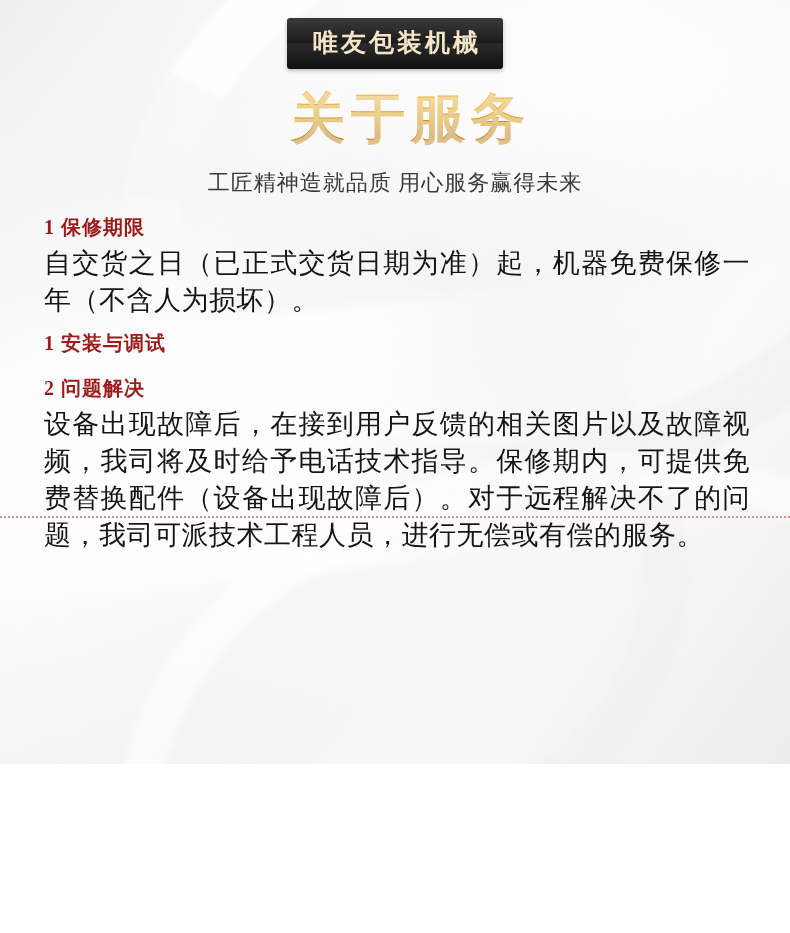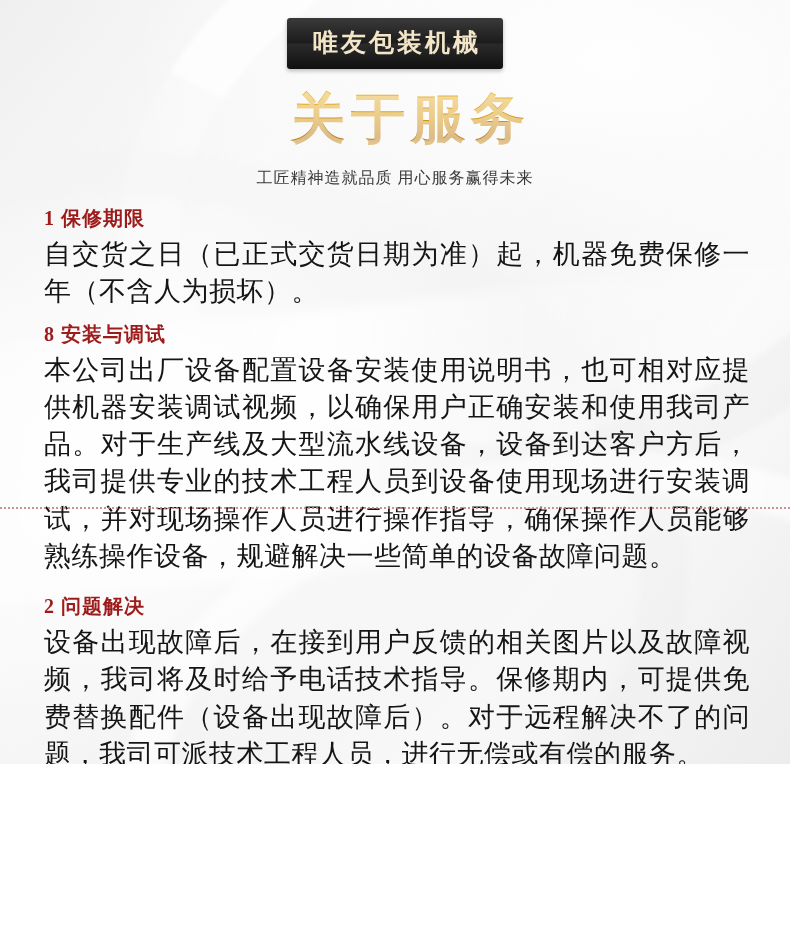--- a/index.html
+++ b/index.html
@@ -99,21 +99,21 @@
     -webkit-background-clip: text;
     background-clip: text;
     -webkit-text-fill-color: transparent;
     text-shadow: 0 1px 0 rgba(255,255,255,0.5);
     margin-left: 32px;
   }
 
   .subtitle {
     margin-top: 12px;
     font-family: "Liberation Serif", "DejaVu Serif", serif;
-    font-size: 16px;
+    font-size: 22px;
     color: #3a3a3a;
     letter-spacing: 1px;
   }
 
   
   .content {
     position: relative;
     z-index: 3;
     padding: 16px 40px 0 44px;
   }
@@ -173,22 +173,21 @@
   <div class="content">
 
     <div class="section">
       <div class="section-title">1 保修期限</div>
       <div class="section-body">自交货之日（已正式交货日期为准）起，机器免费保修一年（不含人为损坏）。</div>
     </div>
 
     <div class="divider divider-1"></div>
 
     <div class="section">
-      <div class="section-title">8 安装与调试</div>
-      <div class="section-body">本公司出厂设备配置设备安装使用说明书，也可相对应提供机器安装调试视频，以确保用户正确安装和使用我司产品。对于生产线及大型流水线设备，设备到达客户方后，我司提供专业的技术工程人员到设备使用现场进行安装调试，并对现场操作人员进行操作指导，确保操作人员能够熟练操作设备，规避解决一些简单的设备故障问题。</div>
+      <div class="section-title">1 安装与调试</div>
     </div>
 
     <div class="section">
       <div class="section-title">2 问题解决</div>
       <div class="section-body">设备出现故障后，在接到用户反馈的相关图片以及故障视频，我司将及时给予电话技术指导。保修期内，可提供免费替换配件（设备出现故障后）。对于远程解决不了的问题，我司可派技术工程人员，进行无偿或有偿的服务。</div>
     </div>
 
   </div>
 </div>
 

